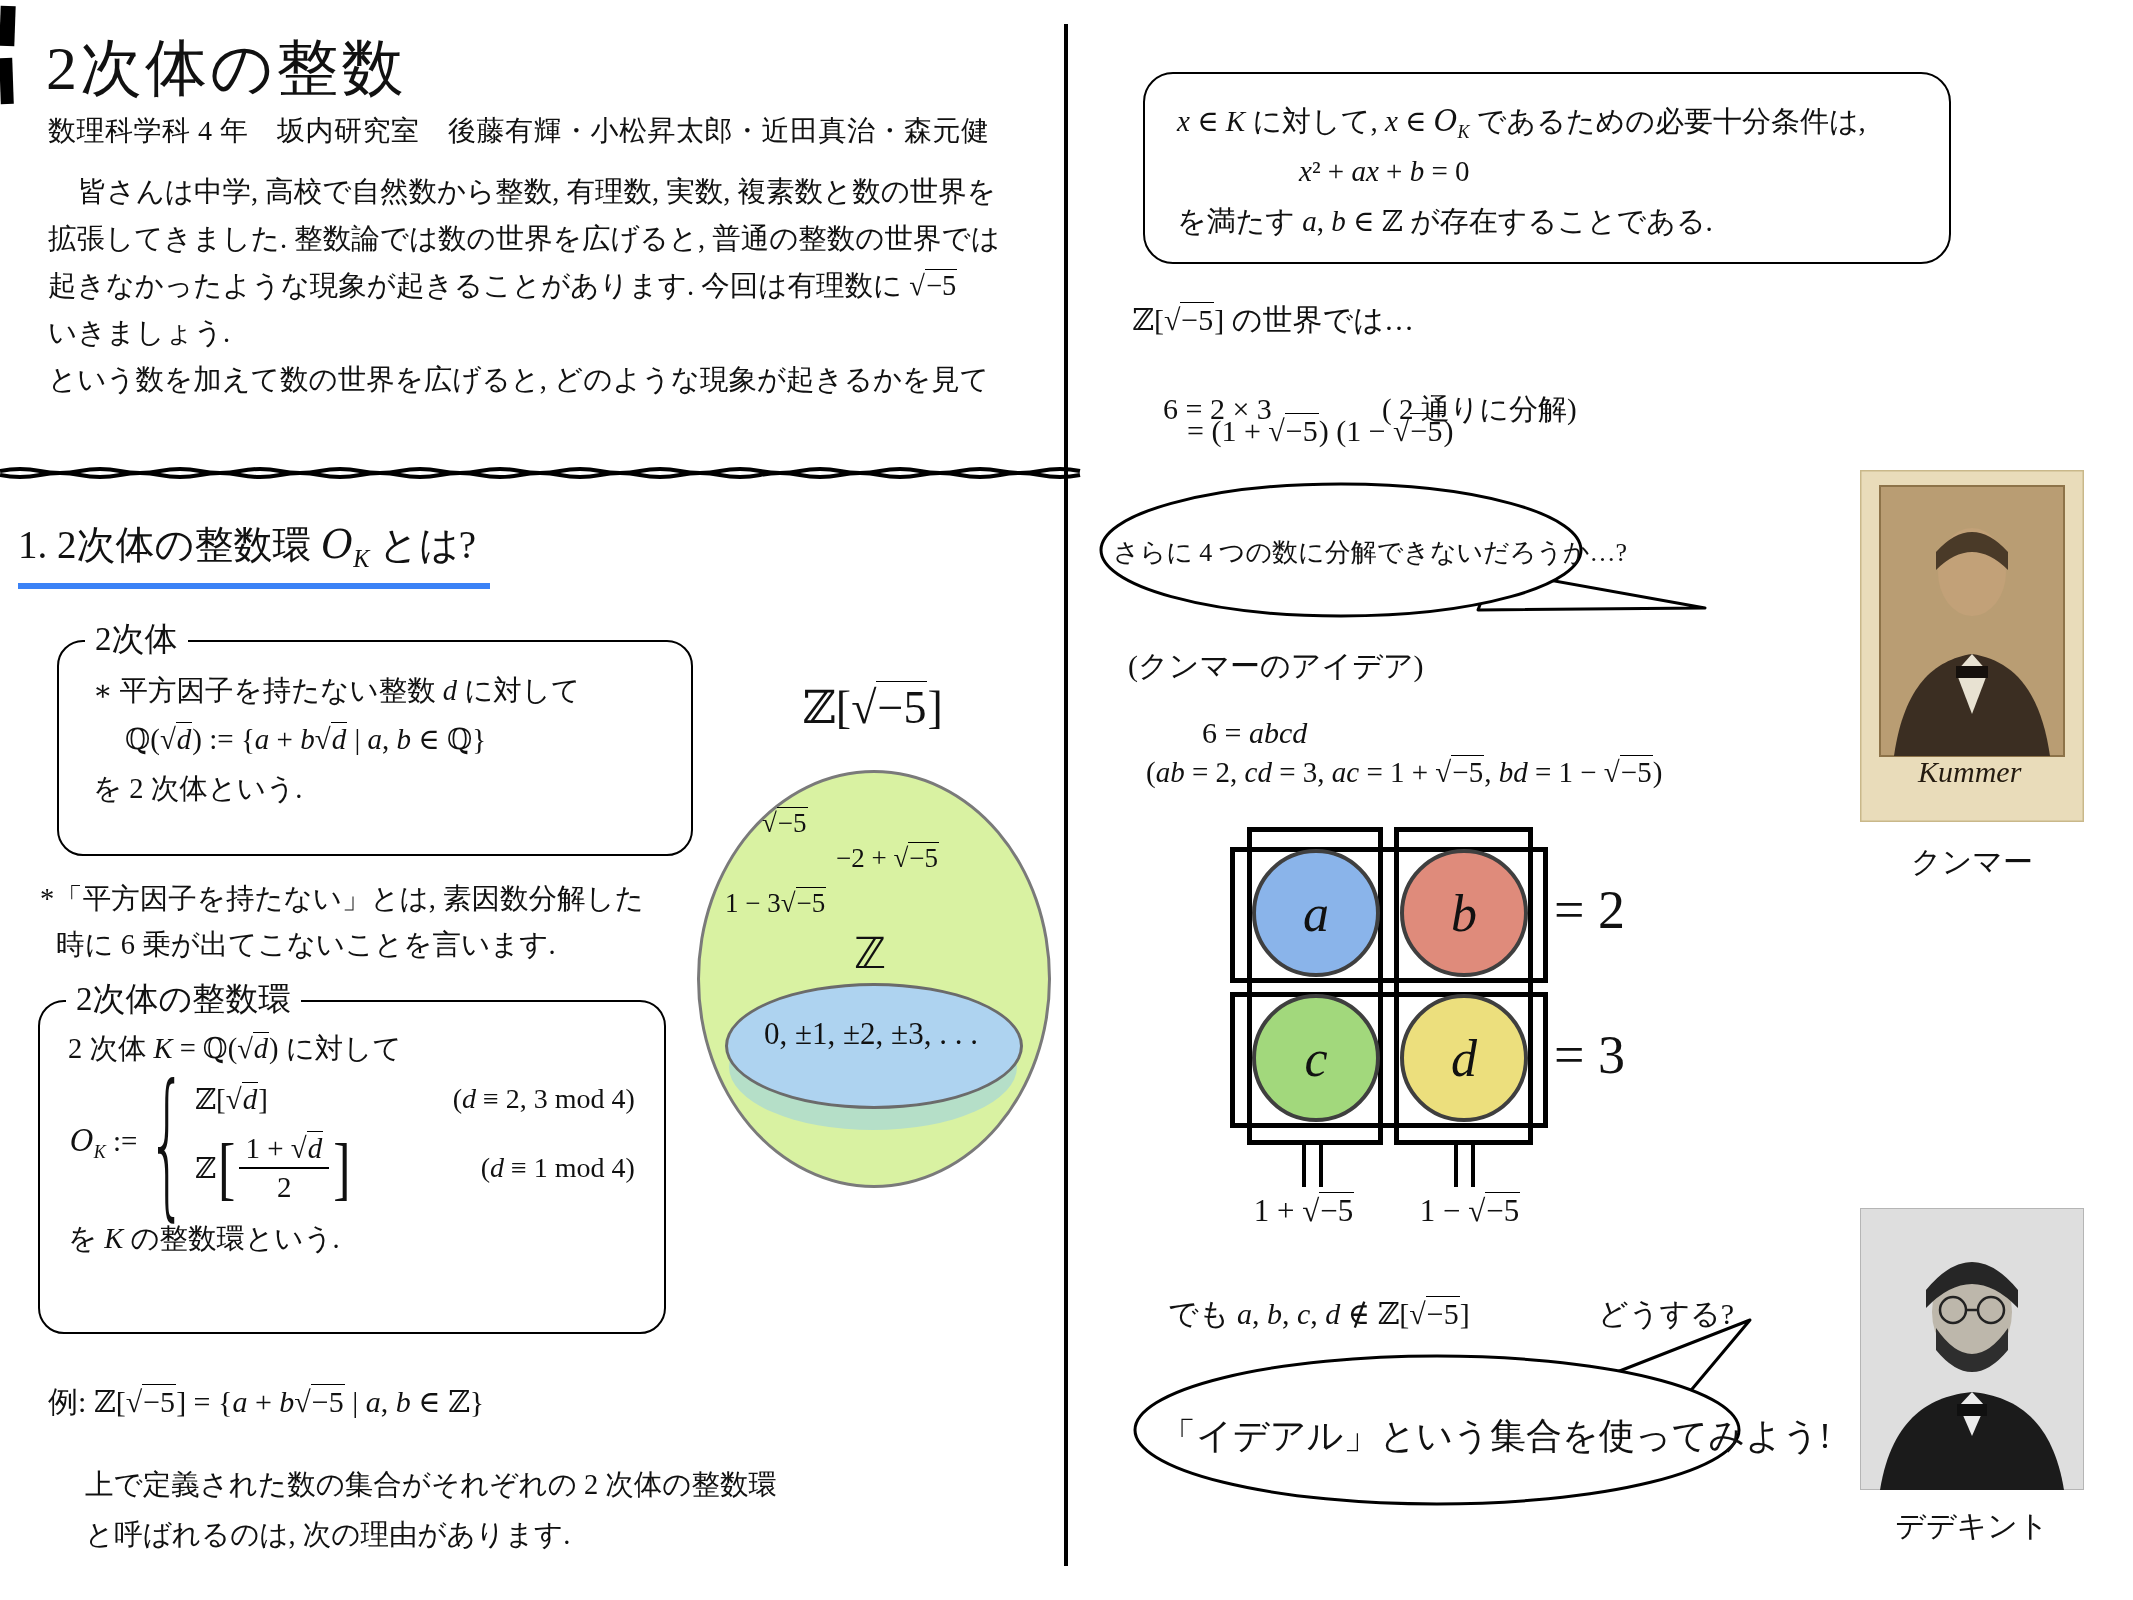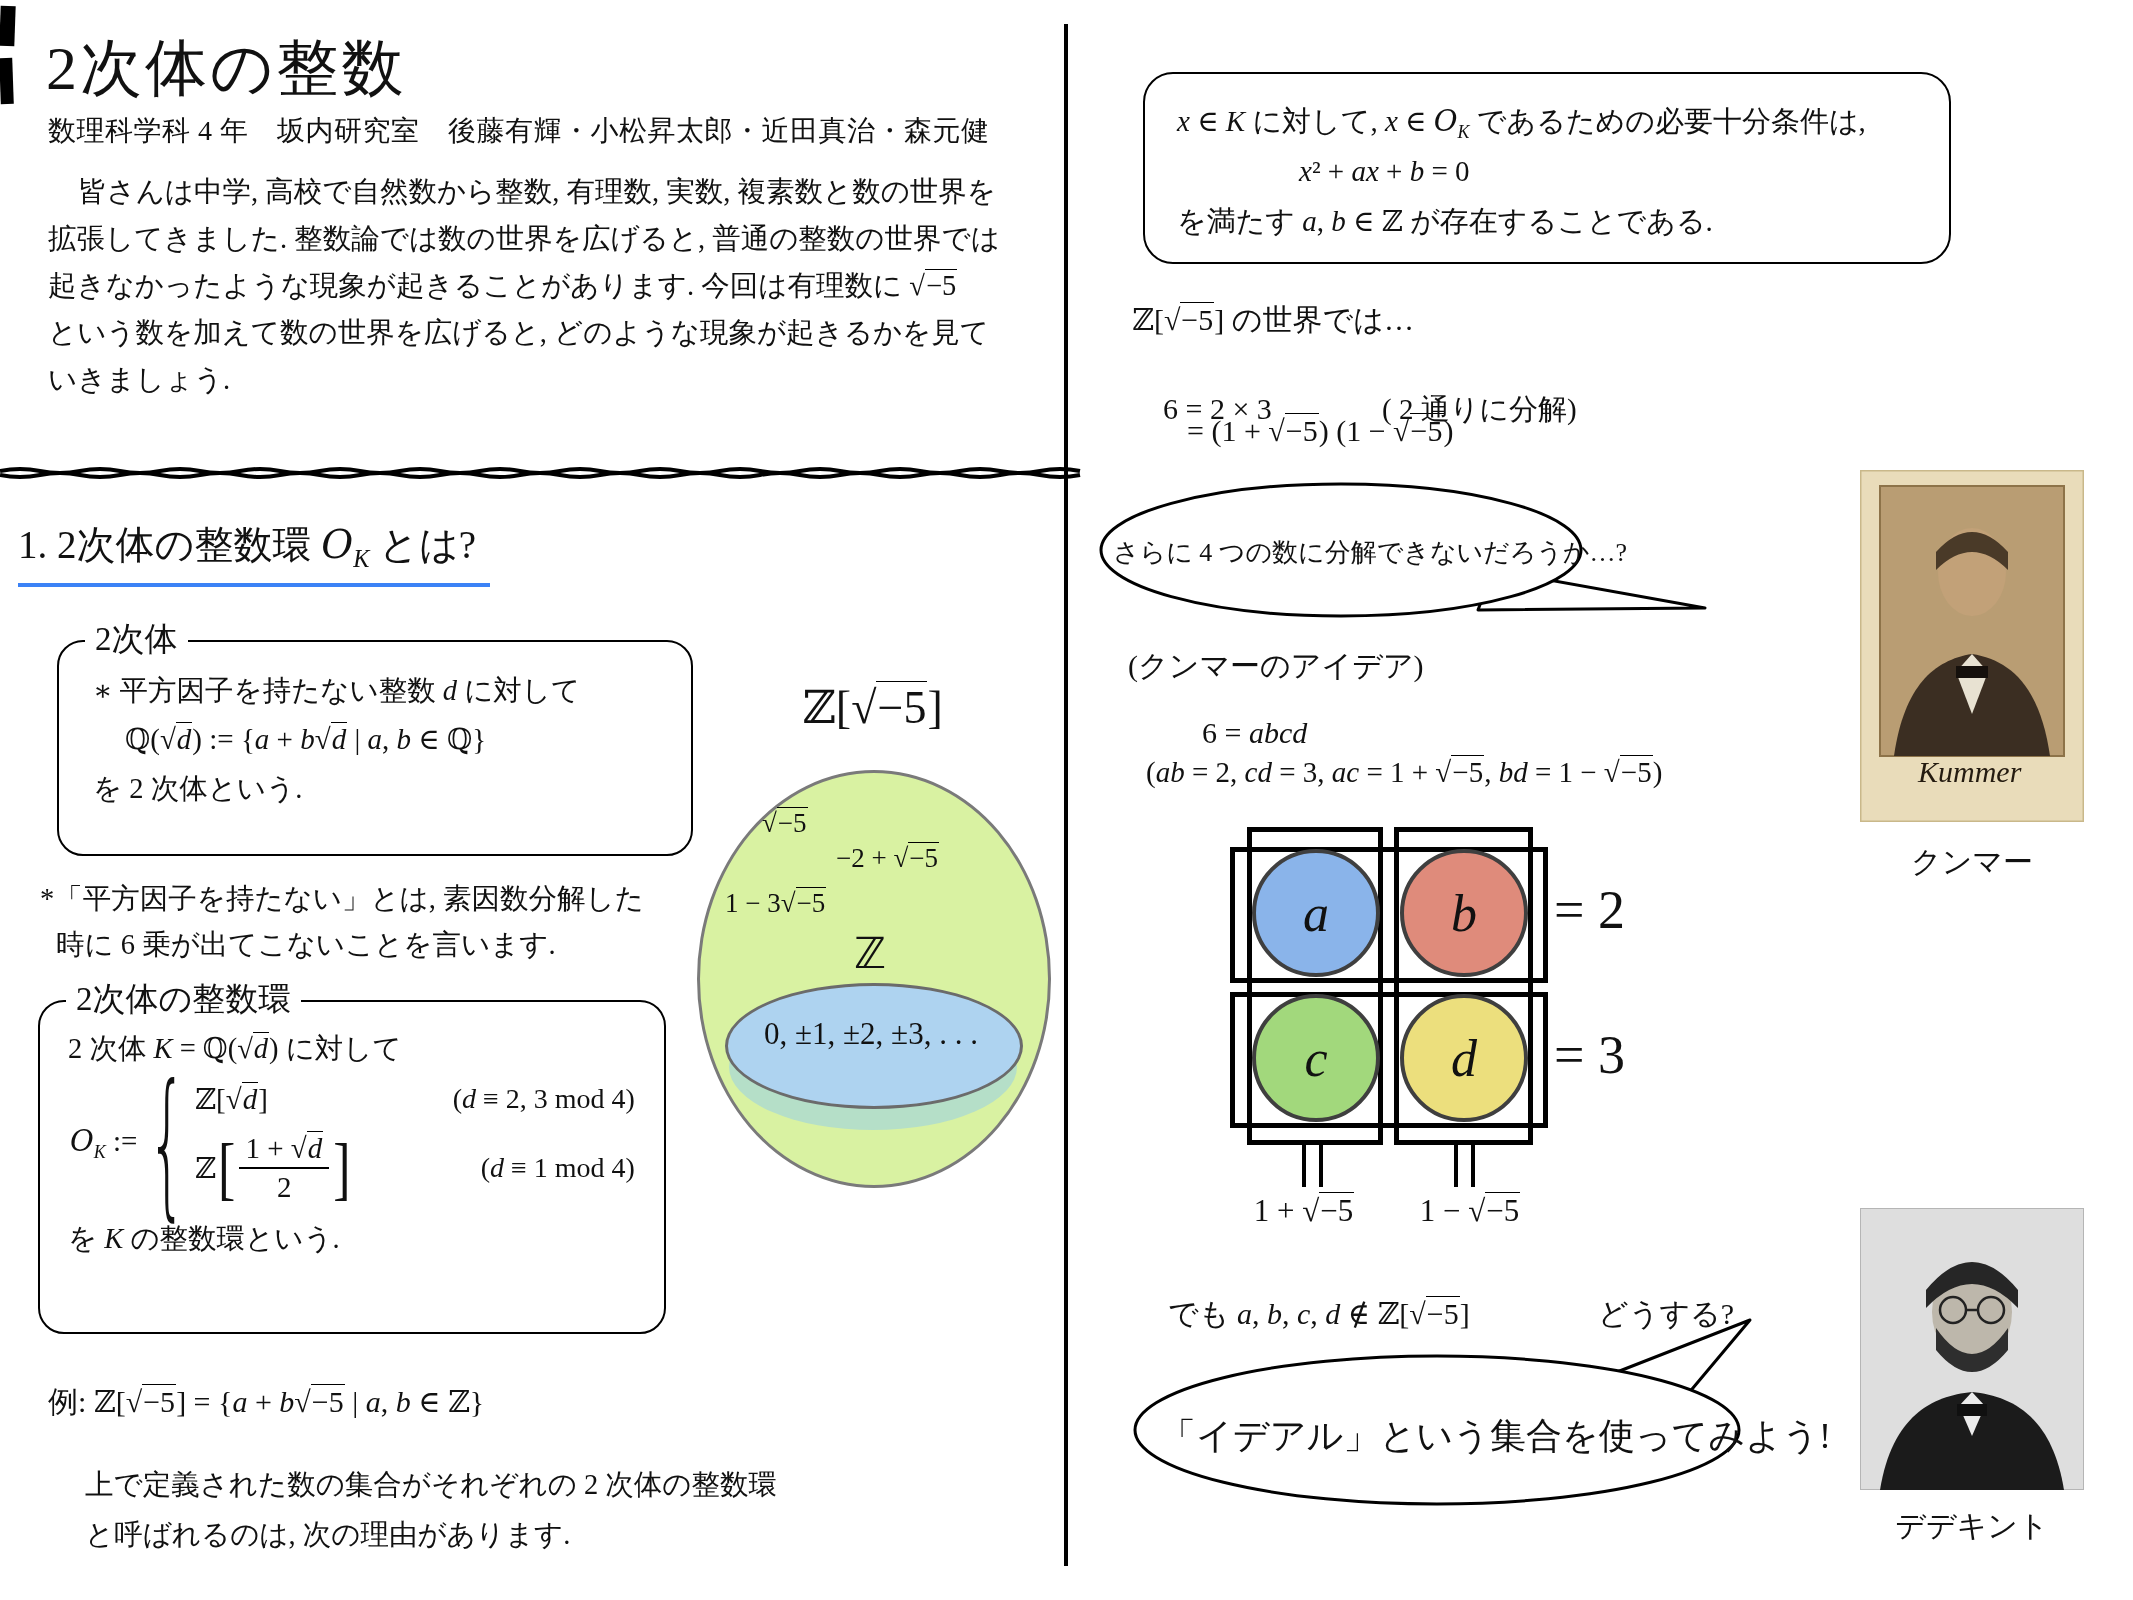--- a/index.html
+++ b/index.html
@@ -9,21 +9,21 @@
   i{font-style:italic;}
   sub{font-size:62%;}
   .ol{border-top:1.7px solid #000;padding:0 1px;}
 
   
   .page-title{left:46px;top:26px;font-size:62px;letter-spacing:3px;}
   .authors{left:48px;top:112px;font-size:28px;letter-spacing:.5px;}
   .intro{left:48px;top:168px;width:985px;font-size:28.5px;line-height:47px;}
   .intro .ind{text-indent:30px;}
   .rough-h{left:0;top:466px;}
-  .sec1{left:18px;top:518px;font-size:39px;border-bottom:4px solid #3b82f6;padding:0 14px 10px 0;}
+  .sec1{left:18px;top:518px;font-size:39px;border-bottom:6px solid #3b82f6;padding:0 14px 10px 0;}
   .ringO{font-style:italic;font-family:"DejaVu Serif",serif;}
 
   .defbox{border:2.5px solid #000;border-radius:26px;background:#fff;}
   .defbox .bxtitle{position:absolute;top:-25px;left:26px;background:#fff;padding:0 10px;font-size:33px;}
   .box-field{left:57px;top:640px;width:632px;height:212px;}
   .box-field .bd{padding:30px 28px 0 34px;font-size:28.5px;}
   .box-field .f2{margin:12px 0 0 32px;font-size:29px;}
   .box-field .f3{margin-top:14px;}
   .note{left:40px;top:876px;font-size:28.5px;line-height:46px;}
   .note .n2{padding-left:16px;}
@@ -116,22 +116,22 @@
   <div class="abs mark1"></div>
   <div class="abs mark2"></div>
 
   <div class="abs page-title">2次体の整数</div>
   <div class="abs authors">数理科学科 4 年　坂内研究室　後藤有輝・小松昇太郎・近田真治・森元健</div>
 
   <div class="abs intro">
     <div class="ind fm">皆さんは中学, 高校で自然数から整数, 有理数, 実数, 複素数と数の世界を</div>
     <div class="fm">拡張してきました. 整数論では数の世界を広げると, 普通の整数の世界では</div>
     <div class="fm">起きなかったような現象が起きることがあります. 今回は有理数に √<span class="ol">−5</span></div>
+    <div class="fm">いきましょう.</div>
     <div class="fm">という数を加えて数の世界を広げると, どのような現象が起きるかを見て</div>
-    <div class="fm">いきましょう.</div>
   </div>
 
   <svg class="abs rough-h" width="1086" height="14" viewBox="0 0 1086 14">
     <path d="M0 5 q20 -4 40 0 t40 0 t40 0 t40 0 t40 0 t40 0 t40 0 t40 0 t40 0 t40 0 t40 0 t40 0 t40 0 t40 0 t40 0 t40 0 t40 0 t40 0 t40 0 t40 0 t40 0 t40 0 t40 0 t40 0 t40 0 t40 0 t40 0" stroke="#000" stroke-width="4" fill="none"></path>
     <path d="M0 9 q20 4 40 0 t40 0 t40 0 t40 0 t40 0 t40 0 t40 0 t40 0 t40 0 t40 0 t40 0 t40 0 t40 0 t40 0 t40 0 t40 0 t40 0 t40 0 t40 0 t40 0 t40 0 t40 0 t40 0 t40 0 t40 0 t40 0 t40 0" stroke="#000" stroke-width="4" fill="none"></path>
   </svg>
 
   <div class="abs sec1">
     <span>1. 2次体の整数環 </span><span class="ringO">O</span><sub><i>K</i></sub><span> とは?</span>
   </div>

